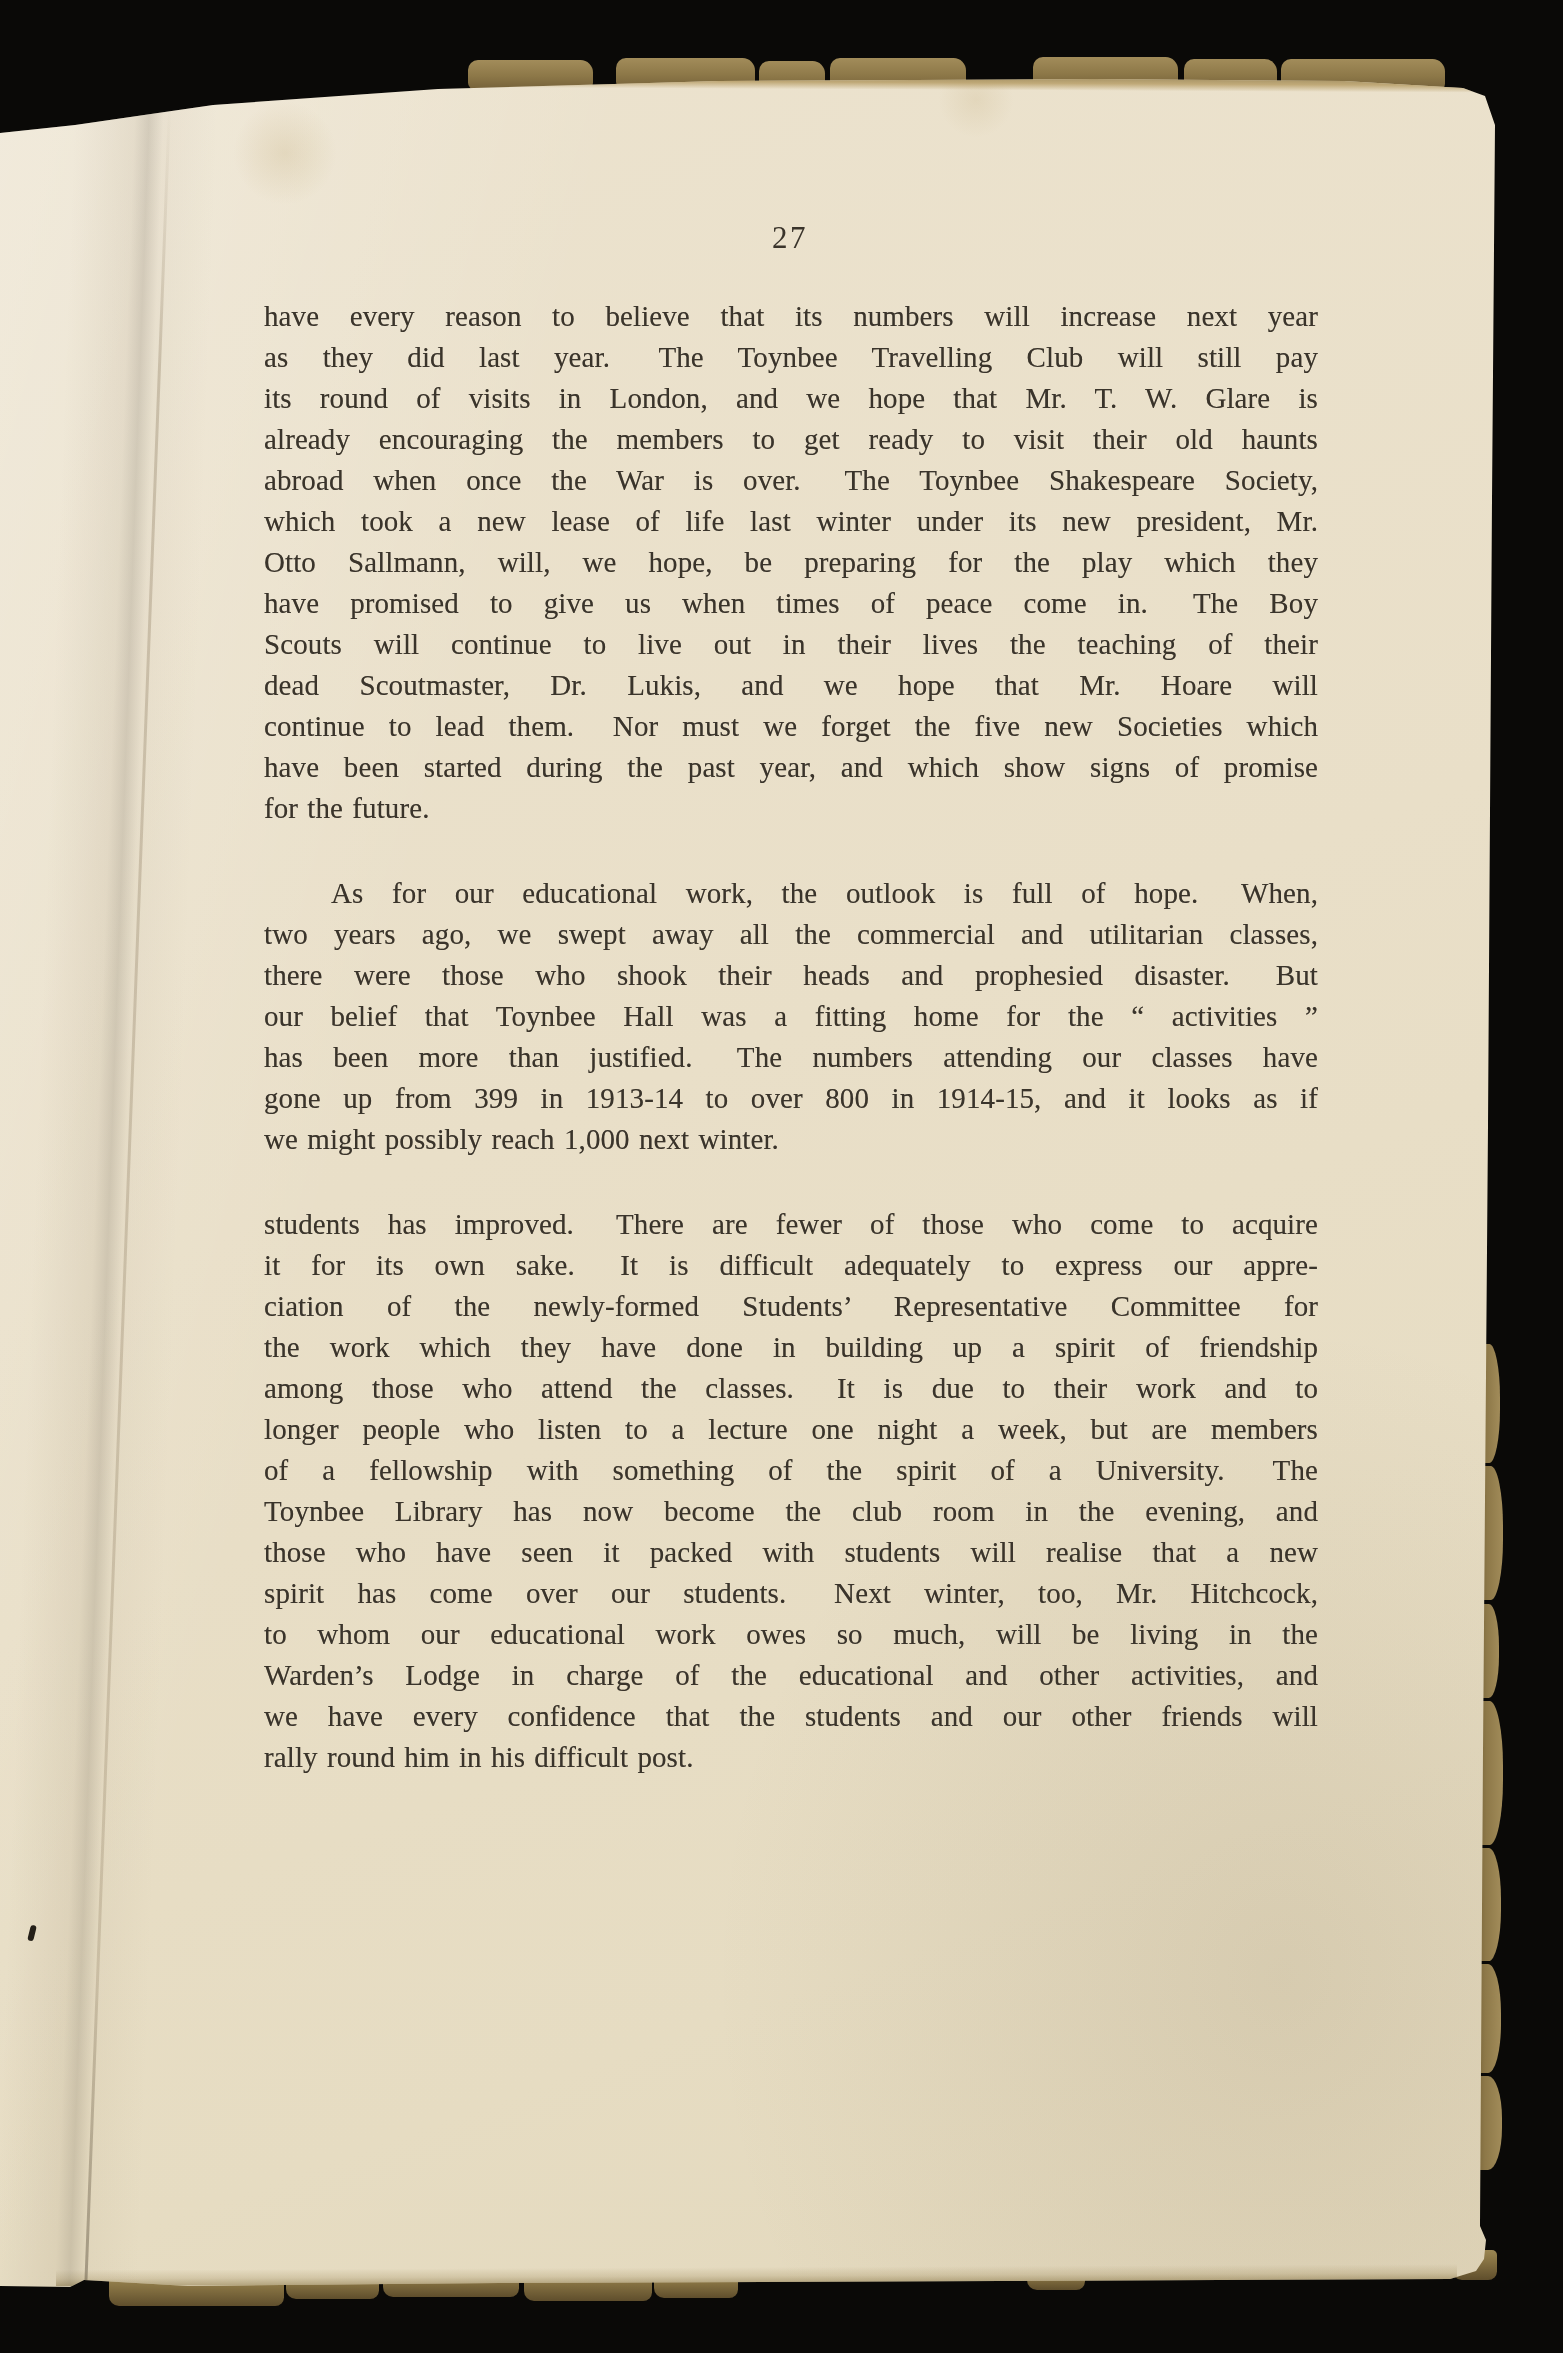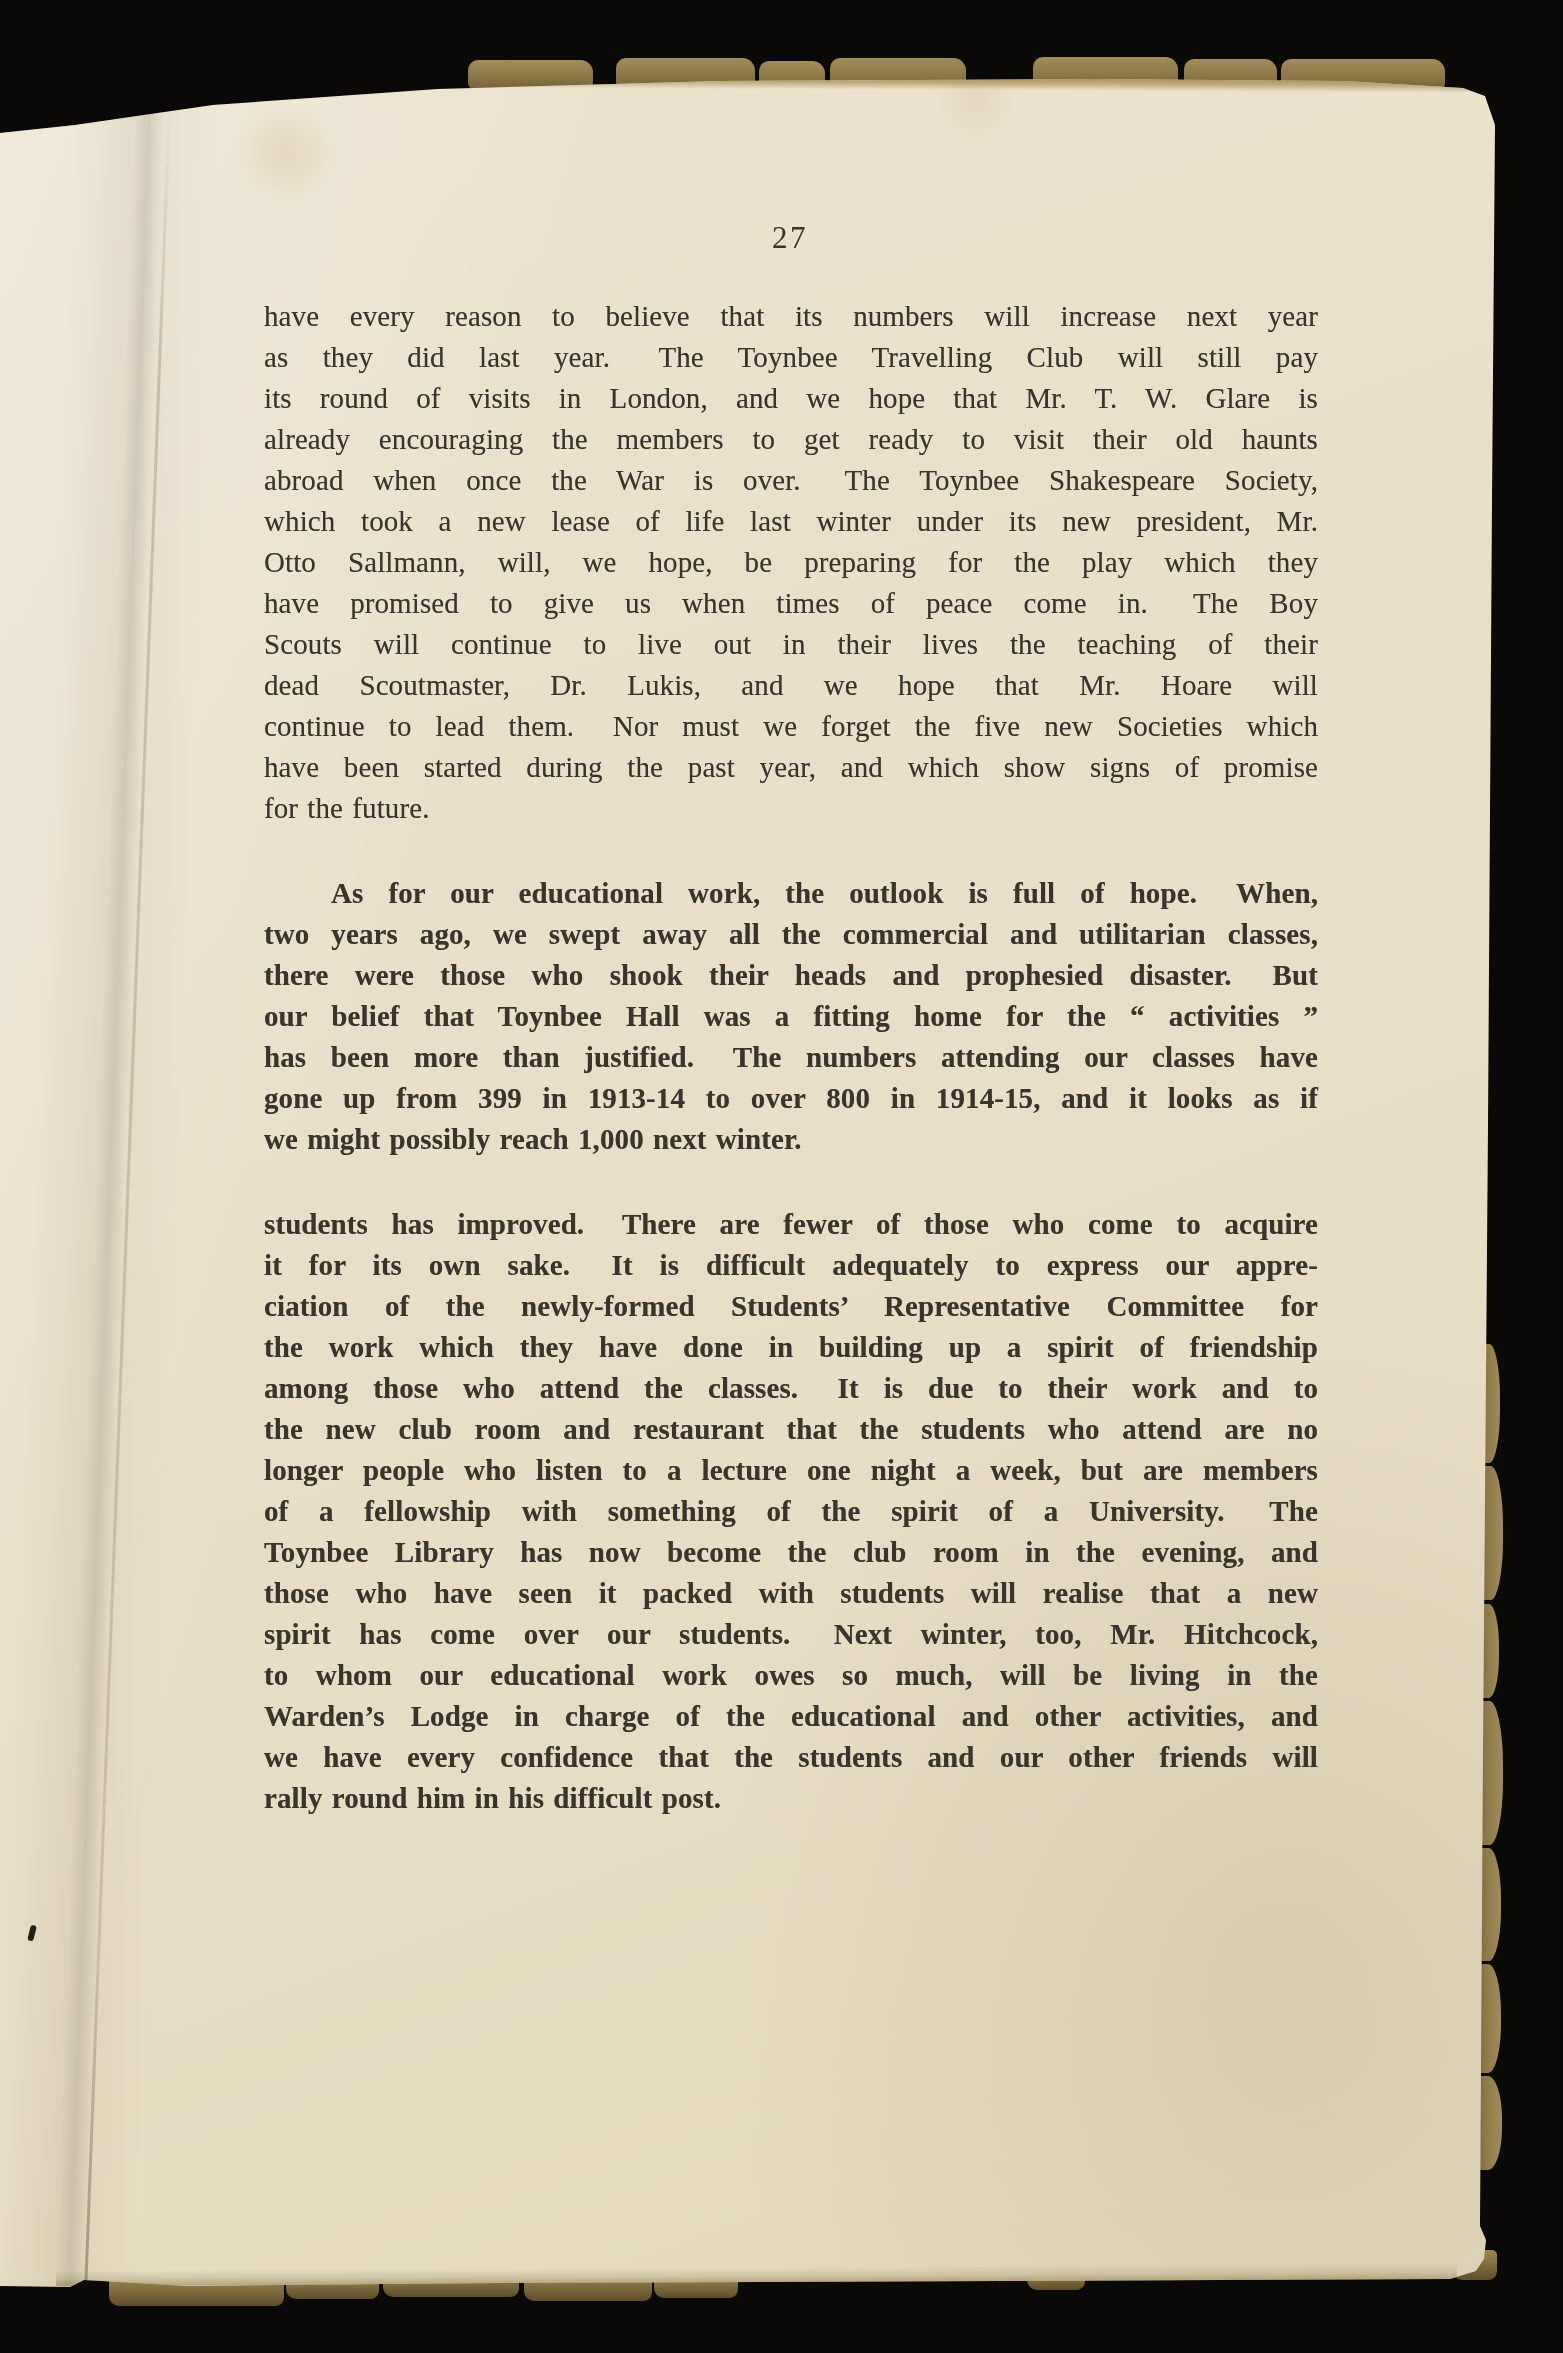--- a/index.html
+++ b/index.html
@@ -71,21 +71,21 @@
     text-align:center;font-size:31px;letter-spacing:2.5px;
     color:var(--ink,#3a342b);
   }
   .text-block{
     position:absolute;left:264px;top:296px;width:1054px;
     color:var(--ink,#3a342b);
     font-size:29px;line-height:41px;
     word-spacing:1.9px;letter-spacing:0.1px;
     text-shadow:0 0 0.6px rgba(58,52,43,.45);
   }
-  .paragraph + .paragraph{margin-top:44px;font-weight:bold;}
+  .paragraph + .paragraph{margin-top:44px;}
   .line{
     height:41px;white-space:nowrap;
     text-align:justify;text-align-last:justify;
   }
   .line.indent{text-indent:67px;}
   .line.last{text-align-last:left;}
 </style>
 </head>
 <body>
 
@@ -152,21 +152,20 @@
           <div class="line">has been more than justified.  The numbers attending our classes have</div>
           <div class="line">gone up from 399 in 1913-14 to over 800 in 1914-15, and it looks as if</div>
           <div class="line last">we might possibly reach 1,000 next winter.</div>
         </div>
         <div class="paragraph">
           <div class="line">students has improved.  There are fewer of those who come to acquire</div>
           <div class="line">it for its own sake.  It is difficult adequately to express our appre-</div>
           <div class="line">ciation of the newly-formed Students’ Representative Committee for</div>
           <div class="line">the work which they have done in building up a spirit of friendship</div>
           <div class="line">among those who attend the classes.  It is due to their work and to</div>
-          <div class="line">the new club room and restaurant that the students who attend are no</div>
           <div class="line">longer people who listen to a lecture one night a week, but are members</div>
           <div class="line">of a fellowship with something of the spirit of a University.  The</div>
           <div class="line">Toynbee Library has now become the club room in the evening, and</div>
           <div class="line">those who have seen it packed with students will realise that a new</div>
           <div class="line">spirit has come over our students.  Next winter, too, Mr. Hitchcock,</div>
           <div class="line">to whom our educational work owes so much, will be living in the</div>
           <div class="line">Warden’s Lodge in charge of the educational and other activities, and</div>
           <div class="line">we have every confidence that the students and our other friends will</div>
           <div class="line last">rally round him in his difficult post.</div>
         </div>

